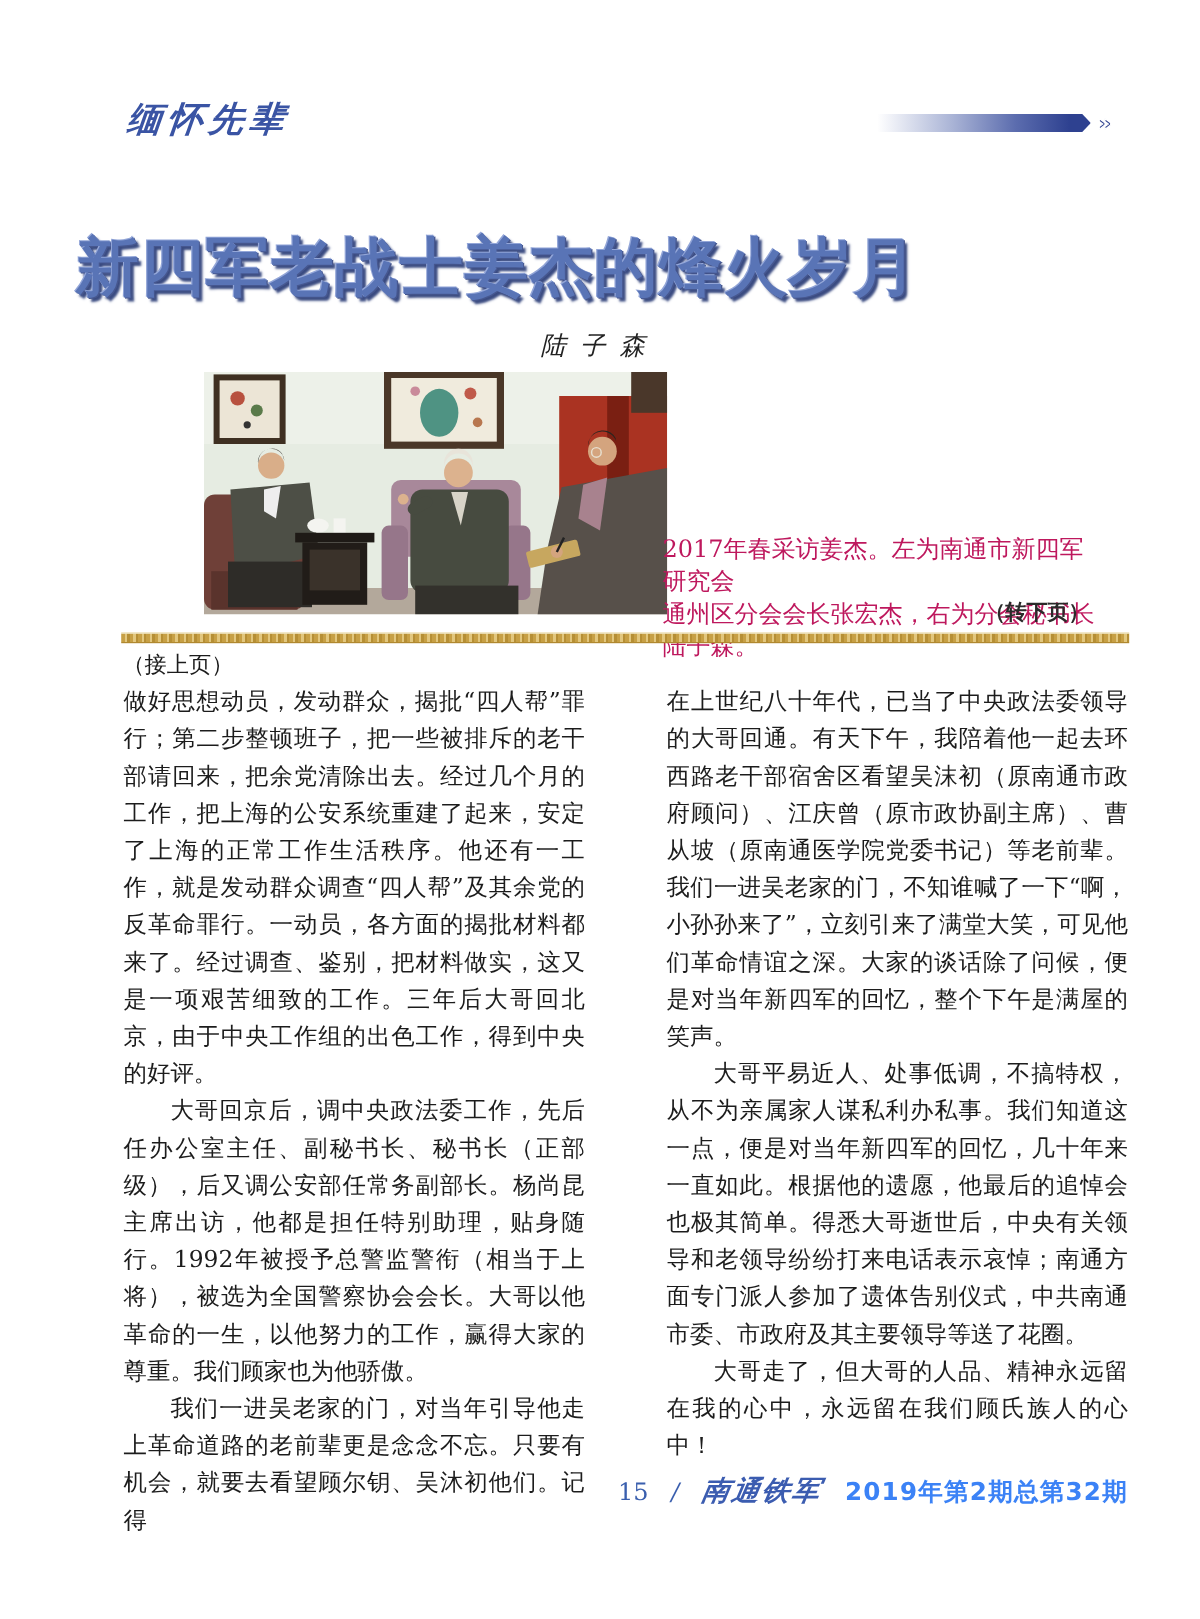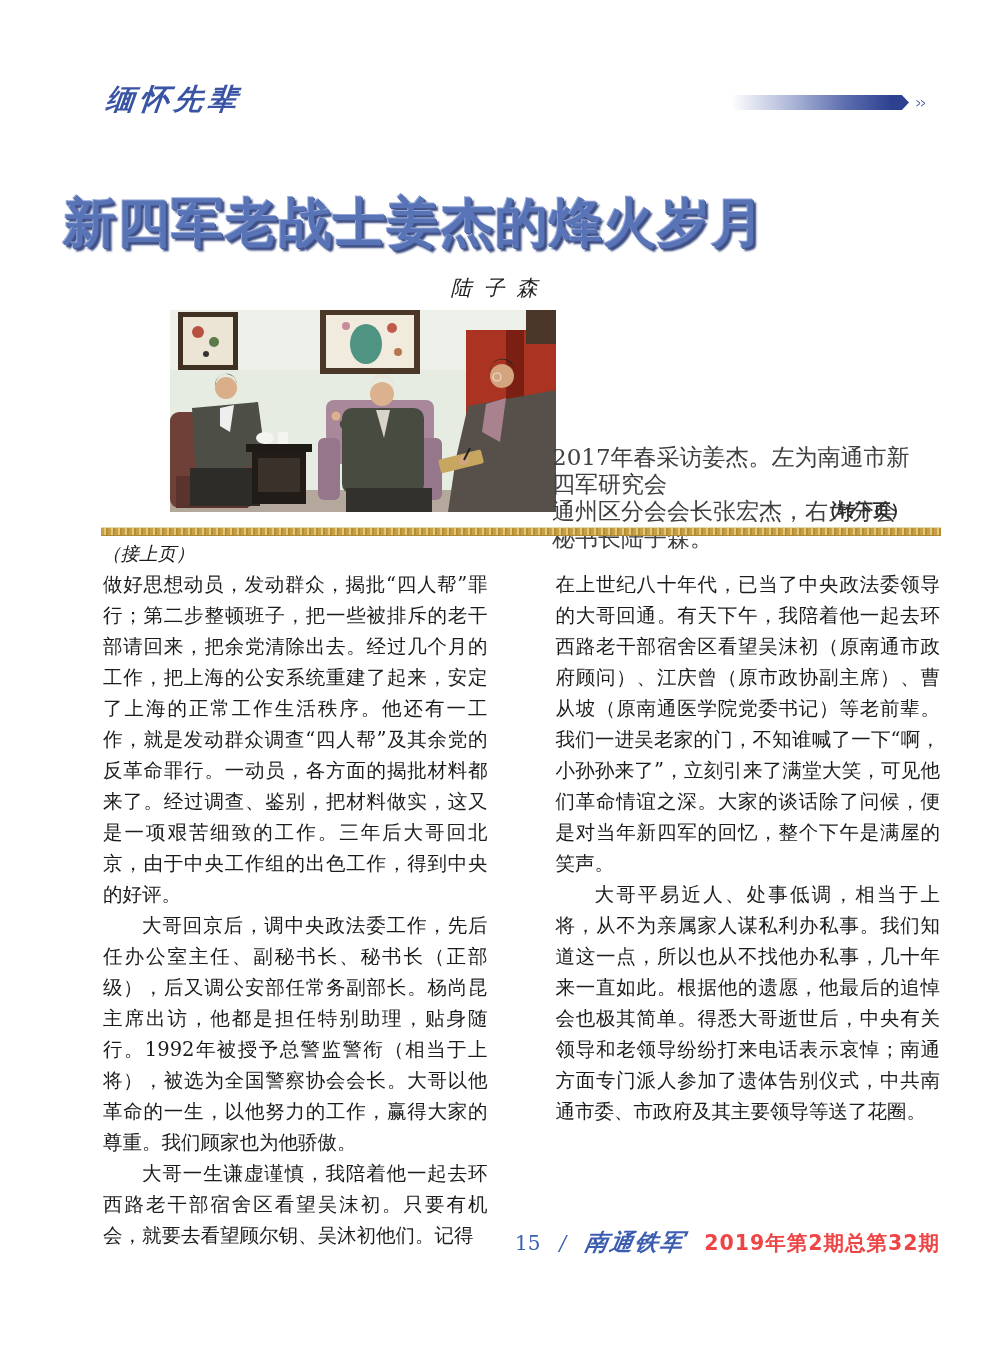--- a/index.html
+++ b/index.html
@@ -31,33 +31,33 @@
   }
   .article-author{
     position:absolute;left:0;top:274px;width:1000px;text-align:center;
     font-size:21px;letter-spacing:12px;color:#222;font-style:italic;
   }
   
   .photo{position:absolute;left:170px;top:310px;width:386px;height:202px;}
   .photo svg{display:block;}
   .photo-caption{
     position:absolute;left:552px;top:444px;width:362px;
-    font-size:23px;line-height:27px;color:#404040;
+    font-size:20px;line-height:27px;color:#be185d;
   }
   .turn-next{
     position:absolute;left:552px;top:498px;width:356px;text-align:right;
     font-size:17.5px;color:#2a2a2a;font-weight:bold;
   }
   .gold-divider{
     position:absolute;left:101px;top:527px;width:840px;height:7px;
     background:repeating-linear-gradient(90deg,#c7a045 0 3px,#e2c77e 3px 5px,#b68f35 5px 7px);
     border-top:1px solid #e8d9a8;border-bottom:1px solid #b0882f;
   }
   .turn-prev{
-    position:absolute;left:102px;top:541px;font-size:18.5px;color:#1c1c1c;font-style:italic;
+    position:absolute;left:102px;top:541px;font-size:18.5px;color:#1c1c1c;
   }
   
   .columns{
     position:absolute;left:103px;top:569px;width:837px;display:flex;gap:68px;
   }
   .col{width:390px;font-size:19.5px;line-height:31px;text-align:justify;text-justify:inter-ideograph;}
   .col p{margin:0;}
   .col p.indent{text-indent:2em;}
   
   .page-footer{
@@ -65,21 +65,21 @@
     color:#3a5fae;
   }
   .page-footer .pagenum{font-size:20px;}
   .page-footer .sep{font-size:20px;font-style:italic;}
   .page-footer .logo{
     font-size:23px;font-weight:bold;font-style:italic;transform:skewX(-10deg);
     letter-spacing:2px;color:#3b5cb0;
   }
   .page-footer .issue{
     font-family:"DejaVu Sans","Liberation Sans",sans-serif;font-weight:bold;font-size:20.5px;
-    color:#ef4444;letter-spacing:1px;
+    color:#3b82f6;letter-spacing:1px;
   }
 </style>
 </head>
 <body>
 
 <div class="section-label">缅怀先辈</div>
 
 <div class="header-bar">
   <div class="bar"></div>
   <div class="chev">»</div>
@@ -169,25 +169,26 @@
 </div>
 <div class="turn-next">（转下页）</div>
 
 <div class="gold-divider"></div>
 <div class="turn-prev">（接上页）</div>
 
 <div class="columns">
   <div class="col">
     <p>做好思想动员，发动群众，揭批“四人帮”罪行；第二步整顿班子，把一些被排斥的老干部请回来，把余党清除出去。经过几个月的工作，把上海的公安系统重建了起来，安定了上海的正常工作生活秩序。他还有一工作，就是发动群众调查“四人帮”及其余党的反革命罪行。一动员，各方面的揭批材料都来了。经过调查、鉴别，把材料做实，这又是一项艰苦细致的工作。三年后大哥回北京，由于中央工作组的出色工作，得到中央的好评。</p>
     <p class="indent">大哥回京后，调中央政法委工作，先后任办公室主任、副秘书长、秘书长（正部级），后又调公安部任常务副部长。杨尚昆主席出访，他都是担任特别助理，贴身随行。1992年被授予总警监警衔（相当于上将），被选为全国警察协会会长。大哥以他革命的一生，以他努力的工作，赢得大家的尊重。我们顾家也为他骄傲。</p>
-    <p class="indent">大哥一生谦虚谨慎，我陪着他一起去环西路老干部宿舍区看望吴沫初。只要有机会，就要去看望顾尔钥、吴沐初他们。记得</p>
+    <p class="indent">我们一进吴老家的门，对当年引导他走上革命道路的老前辈更是念念不忘。只要有机会，就要去看望顾尔钥、吴沐初他们。记得</p>
   </div>
   <div class="col">
     <p>在上世纪八十年代，已当了中央政法委领导的大哥回通。有天下午，我陪着他一起去环西路老干部宿舍区看望吴沫初（原南通市政府顾问）、江庆曾（原市政协副主席）、曹从坡（原南通医学院党委书记）等老前辈。我们一进吴老家的门，不知谁喊了一下“啊，小孙孙来了”，立刻引来了满堂大笑，可见他们革命情谊之深。大家的谈话除了问候，便是对当年新四军的回忆，整个下午是满屋的笑声。</p>
-    <p class="indent">大哥平易近人、处事低调，相当于上将，从不为亲属家人谋私利办私事。我们知道这一点，所以也从不找他办私事，几十年来一直如此。根据他的遗愿，他最后的追悼会也极其简单。得悉大哥逝世后，中央有关领导和老领导纷纷打来电话表示哀悼；南通方面专门派人参加了遗体告别仪式，中共南通市委、市政府及其主要领导等送了花圈。</p>
+    <p class="indent">大哥平易近人、处事低调，不搞特权，从不为亲属家人谋私利办私事。我们知道这一点，便是对当年新四军的回忆，几十年来一直如此。根据他的遗愿，他最后的追悼会也极其简单。得悉大哥逝世后，中央有关领导和老领导纷纷打来电话表示哀悼；南通方面专门派人参加了遗体告别仪式，中共南通市委、市政府及其主要领导等送了花圈。</p>
+    <p class="indent">大哥走了，但大哥的人品、精神永远留在我的心中，永远留在我们顾氏族人的心中！</p>
   </div>
 </div>
 
 <div class="page-footer">
   <span class="pagenum">15</span>
   <span class="sep">/</span>
   <span class="logo">南通铁军</span>
   <span class="issue">2019年第2期总第32期</span>
 </div>
 

